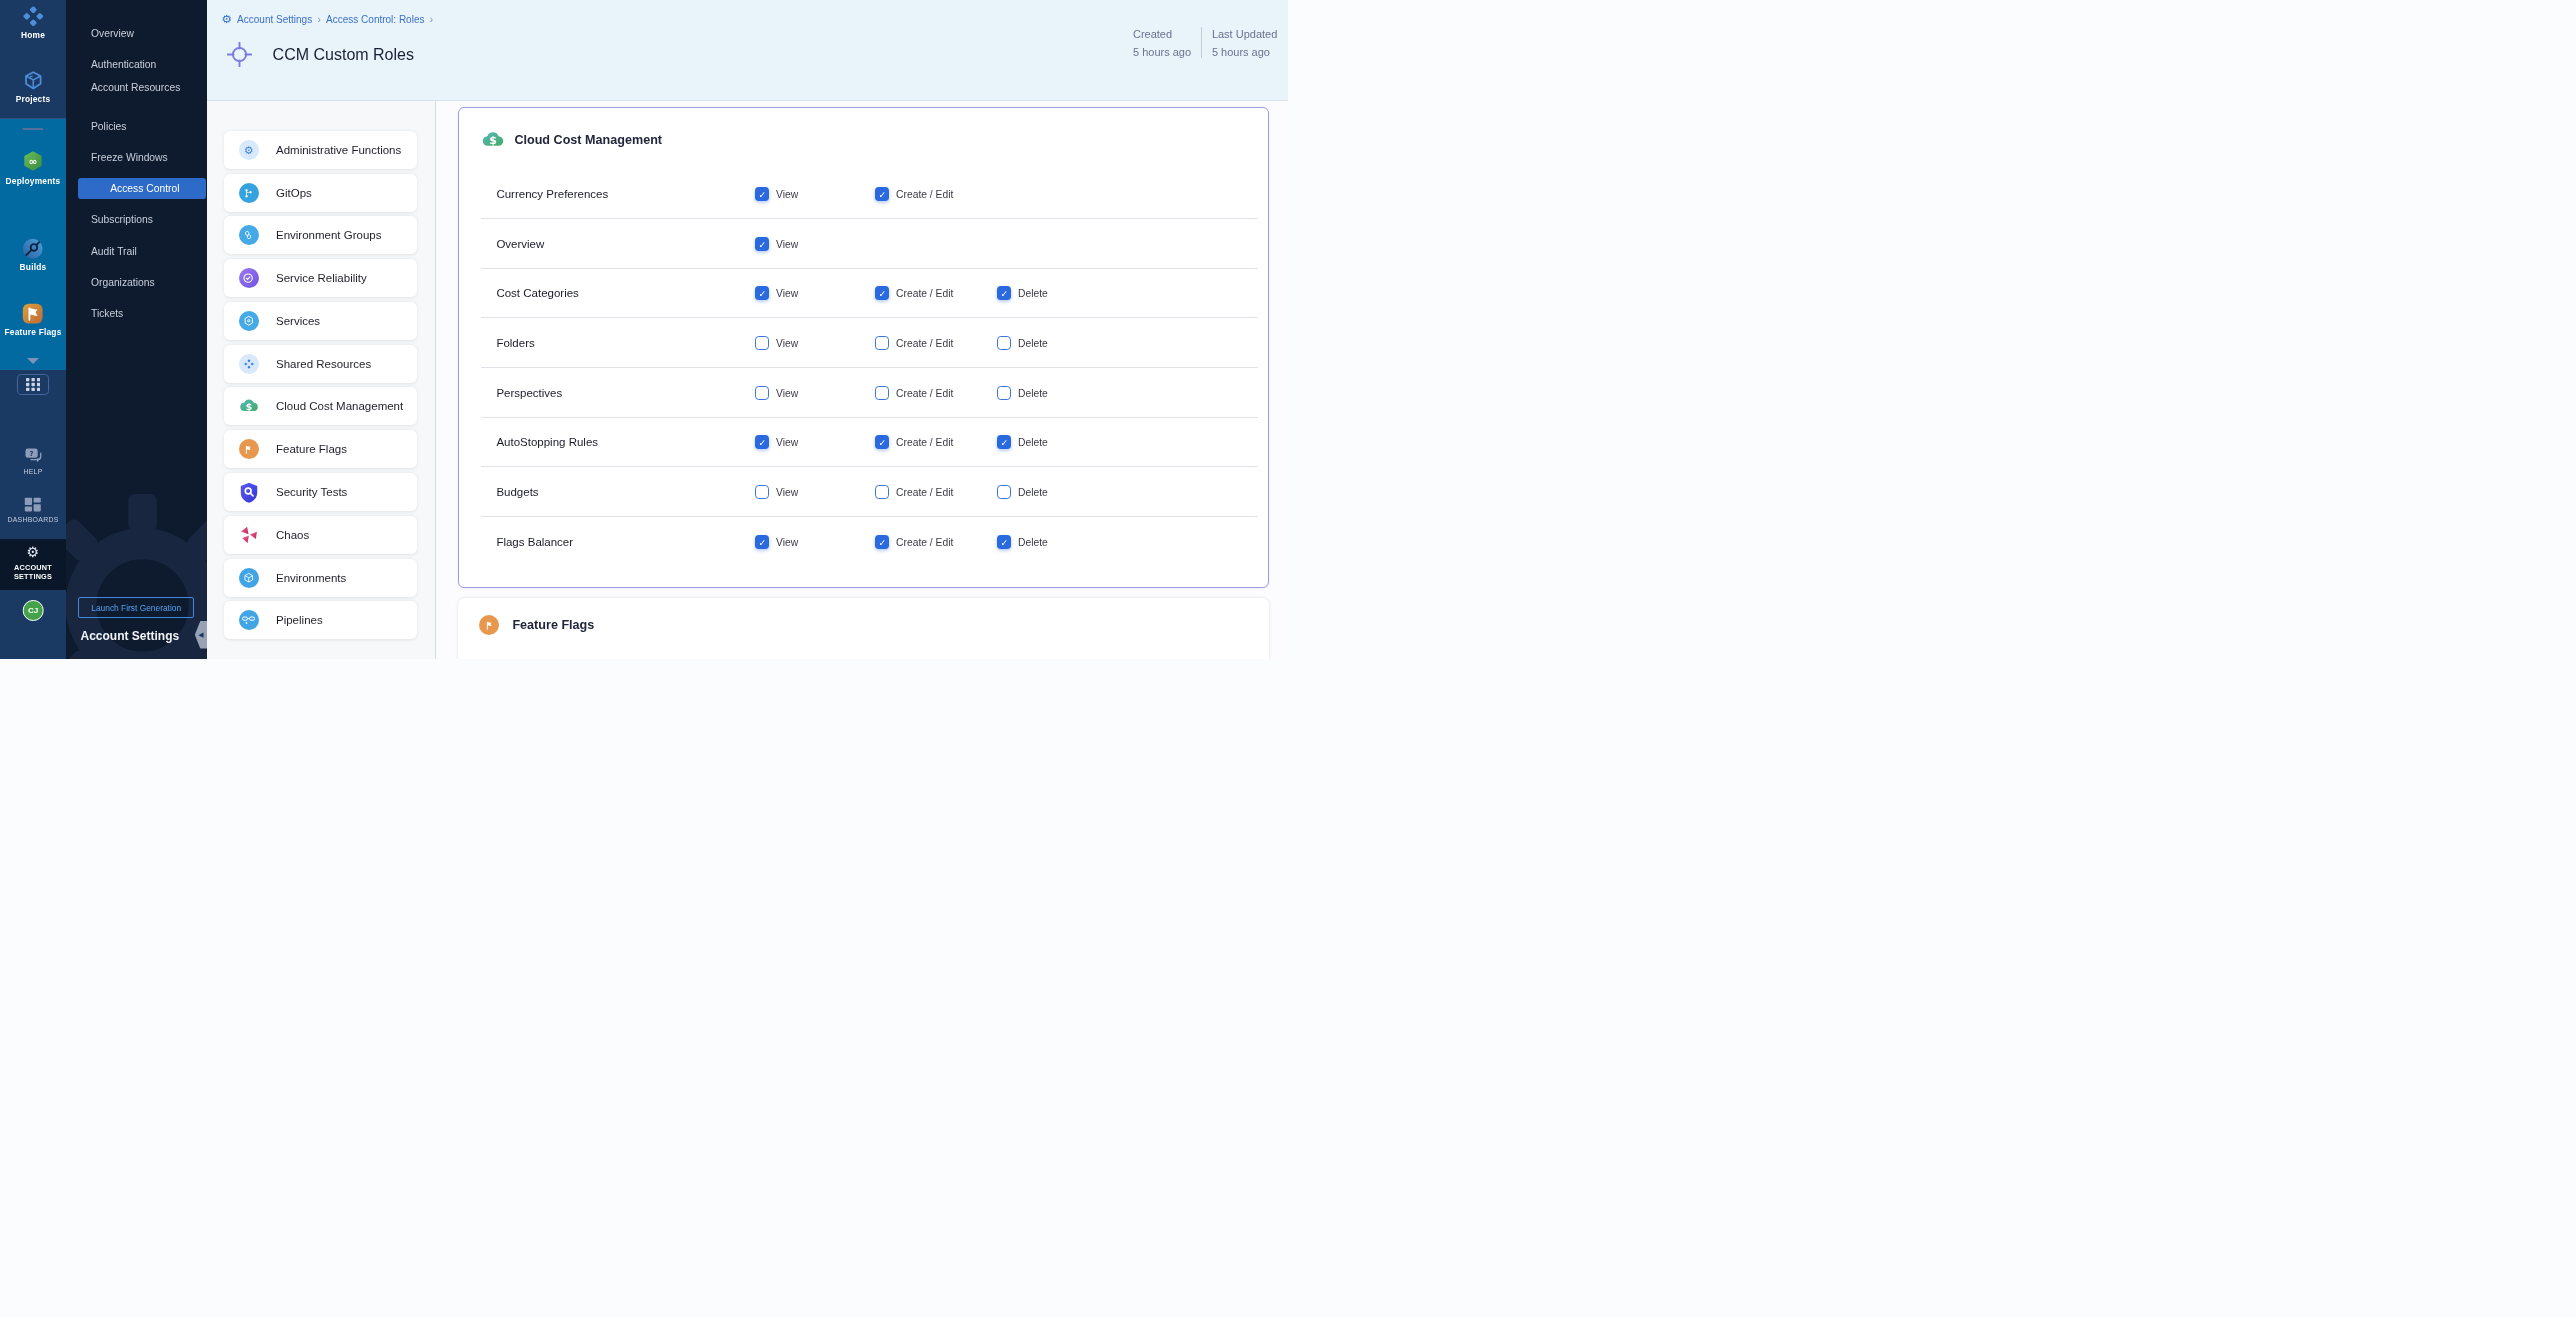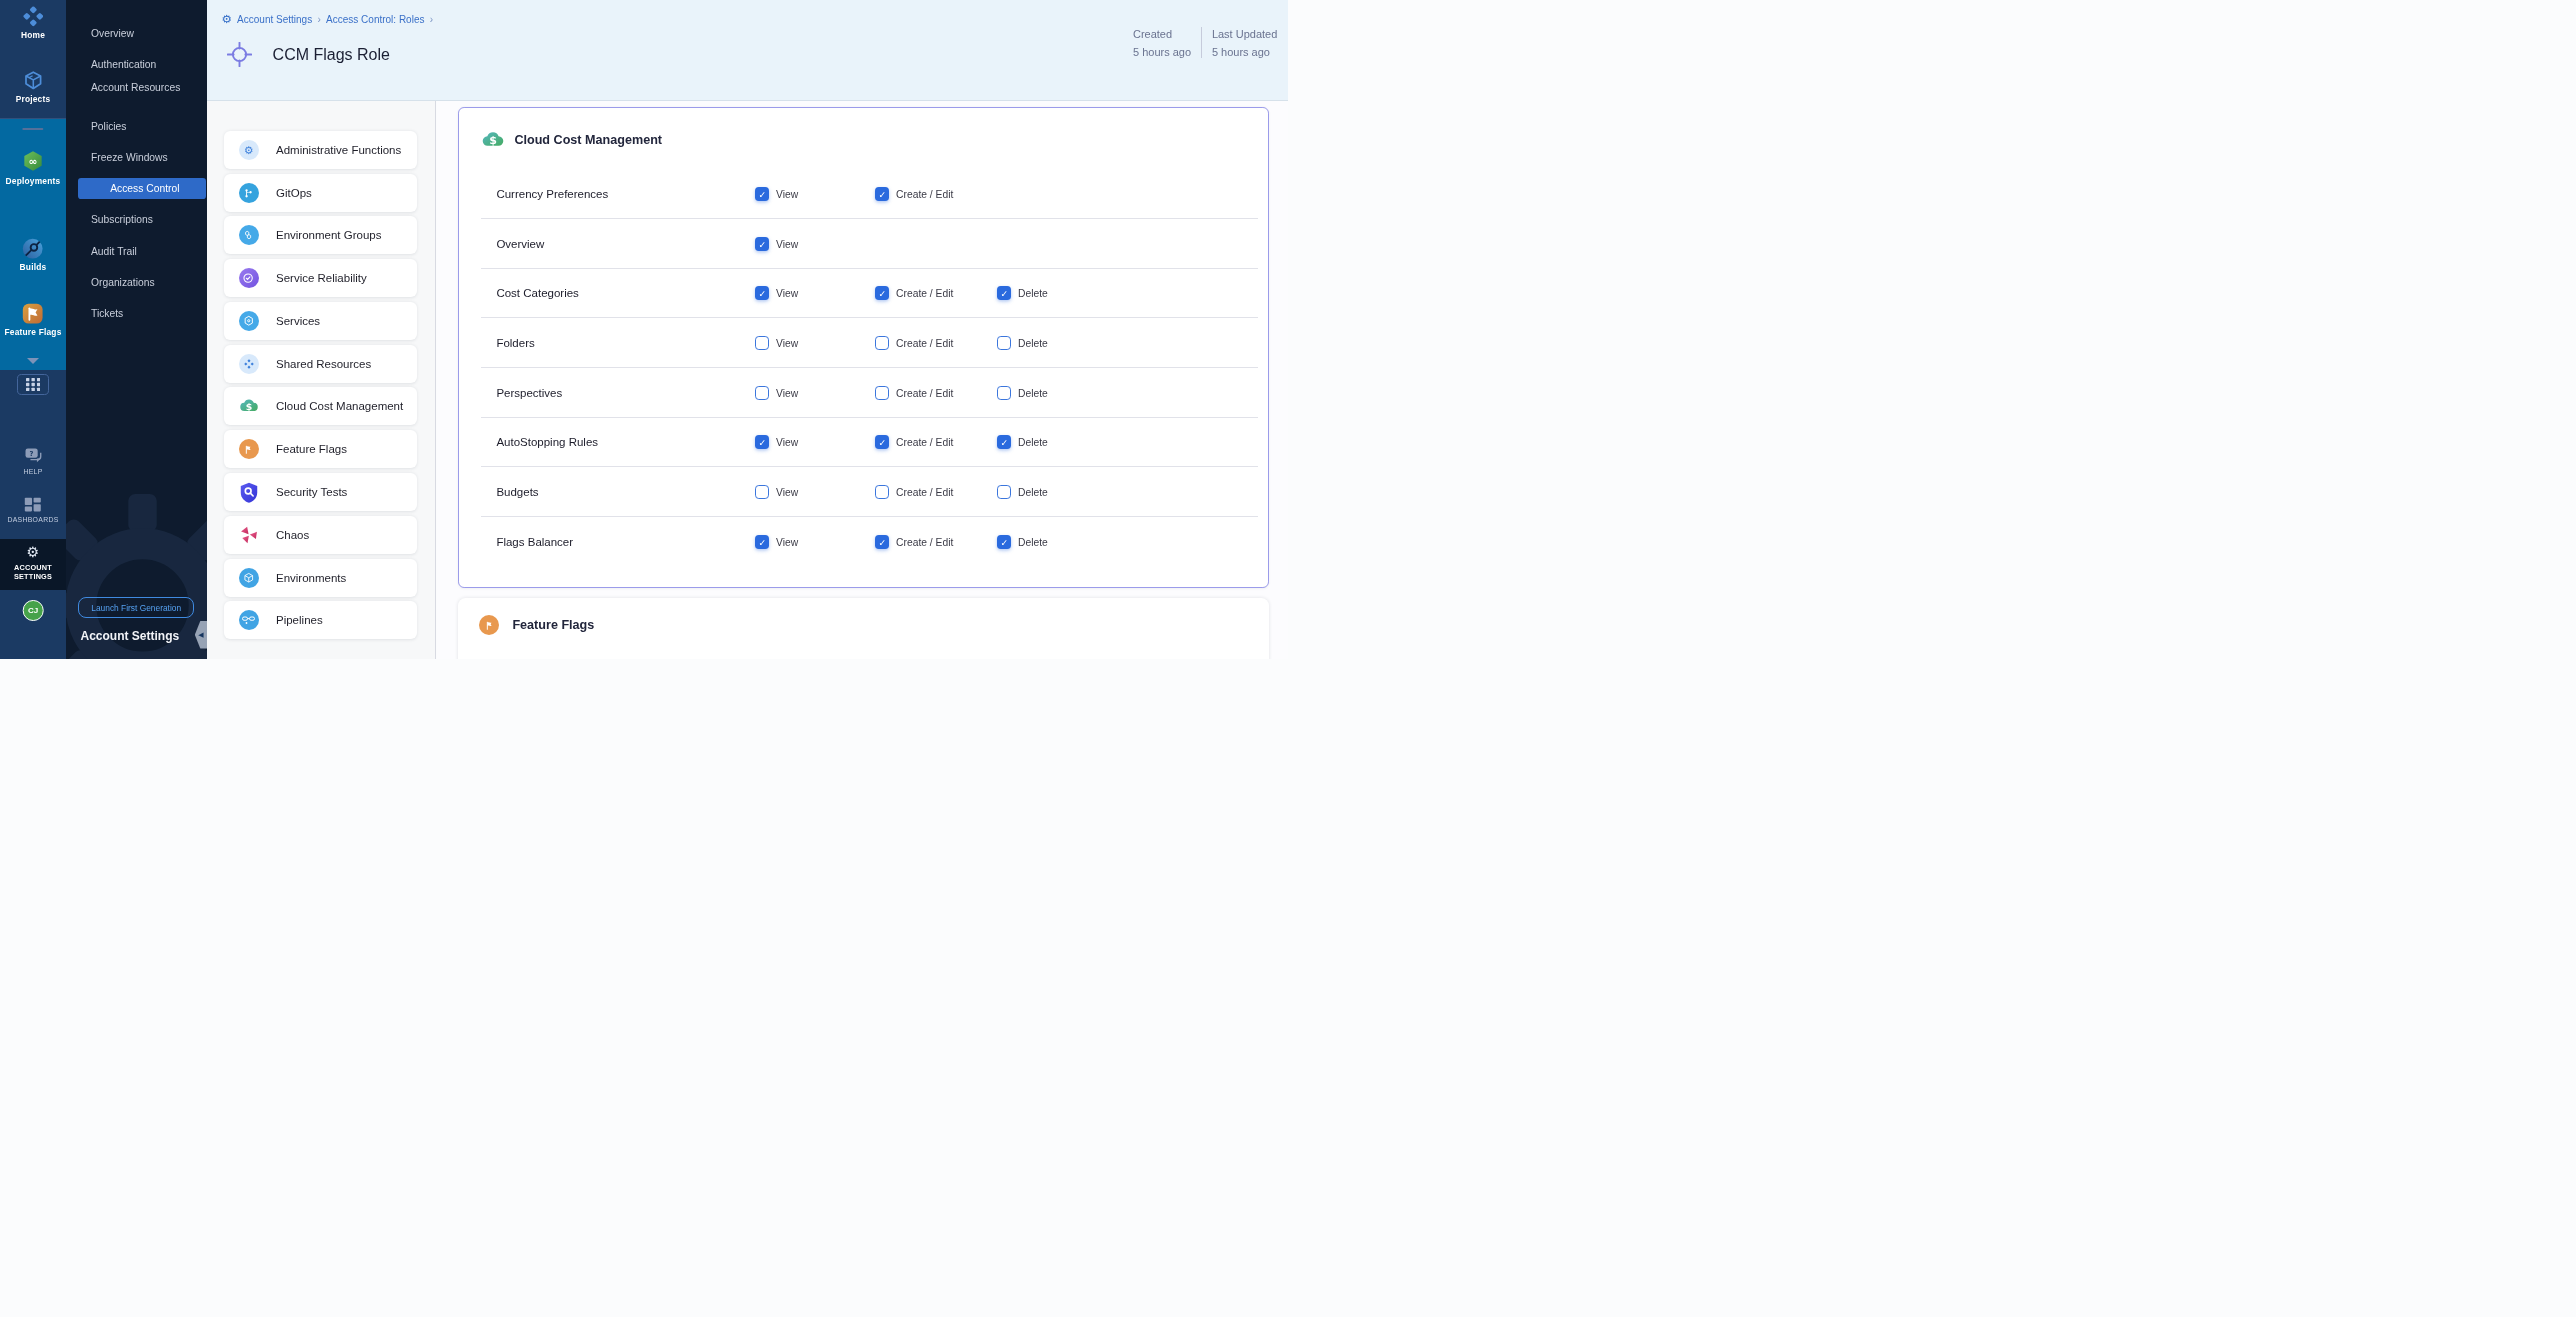--- a/index.html
+++ b/index.html
@@ -28,21 +28,21 @@
     display:flex; align-items:center; justify-content:center; cursor:pointer; }
   .gear-glyph { color:#e2e9f4; font-size:14.5px; line-height:14.5px; }
 
   
   #sidebar { position:absolute; left:66px; top:0; width:141px; height:659px; background:#0e1b2e; z-index:25; overflow:hidden; }
   #watermark { position:absolute; left:-42px; bottom:-53px; opacity:.85; pointer-events:none; }
   .menu-item { position:absolute; left:0; width:100%; height:21.4px; line-height:21.4px; padding-left:25px;
     font-size:10.3px; color:#c9cfdb; cursor:pointer; white-space:nowrap; }
   .menu-item.selected { left:12.2px; width:128px; padding-left:13px; background:var(--selected-nav); color:#ffffff; border-radius:3.1px; }
   #launch-btn { position:absolute; left:12.2px; top:597px; width:116px; height:21.4px; background:transparent;
-    border:1.1px solid #3f8ae0; border-radius:8px; color:#55a0f0; font-size:8.4px; font-family:inherit; cursor:pointer; }
+    border:1.1px solid #3f8ae0; border-radius:2px; color:#55a0f0; font-size:8.4px; font-family:inherit; cursor:pointer; }
   #sidebar-title { position:absolute; left:14.5px; top:629px; font-size:12px; font-weight:700; color:#f2f4f8; }
   #collapse-handle { position:absolute; right:0; top:621px; width:12.2px; height:27.5px; background:#97a3b5;
     clip-path:polygon(100% 0,100% 100%,45% 100%,0 50%,45% 0); display:flex; align-items:center; justify-content:center; cursor:pointer; }
   #collapse-handle span { color:#16355f; font-size:6.9px; }
 
   
   #main { position:absolute; left:207px; top:0; width:1081px; height:659px; }
   #topbar { position:absolute; left:0; top:0; width:100%; height:101px; background:var(--header-bg); border-bottom:0.8px solid #d6e1ea; z-index:5; }
   #breadcrumb { position:absolute; left:14.5px; top:13.8px; display:flex; align-items:center; gap:5.3px; font-size:10px; }
   #breadcrumb .crumb { color:var(--breadcrumb-blue); cursor:pointer; }
@@ -241,21 +241,21 @@
         <span class="crumb">Access Control: Roles</span>
         <span class="sep">›</span>
       </div>
       <div id="page-title-row">
         <span id="title-icon">
           <svg width="25" height="25" viewBox="0 0 34 34" fill="none" stroke="#7b7ce2" stroke-width="2.6" stroke-linecap="round">
             <circle cx="17" cy="17" r="9"></circle>
             <path d="M17 1v8M17 25v8M1 17h8M25 17h8"></path>
           </svg>
         </span>
-        <h1 id="page-title">CCM Flags Role</h1>
+        <h1 id="page-title">CCM Custom Roles</h1>
       </div>
       <div id="meta">
         <div class="meta-col">
           <span>Created</span>
           <span>5 hours ago</span>
         </div>
         <div class="meta-divider"></div>
         <div class="meta-col">
           <span>Last Updated</span>
           <span>5 hours ago</span>

